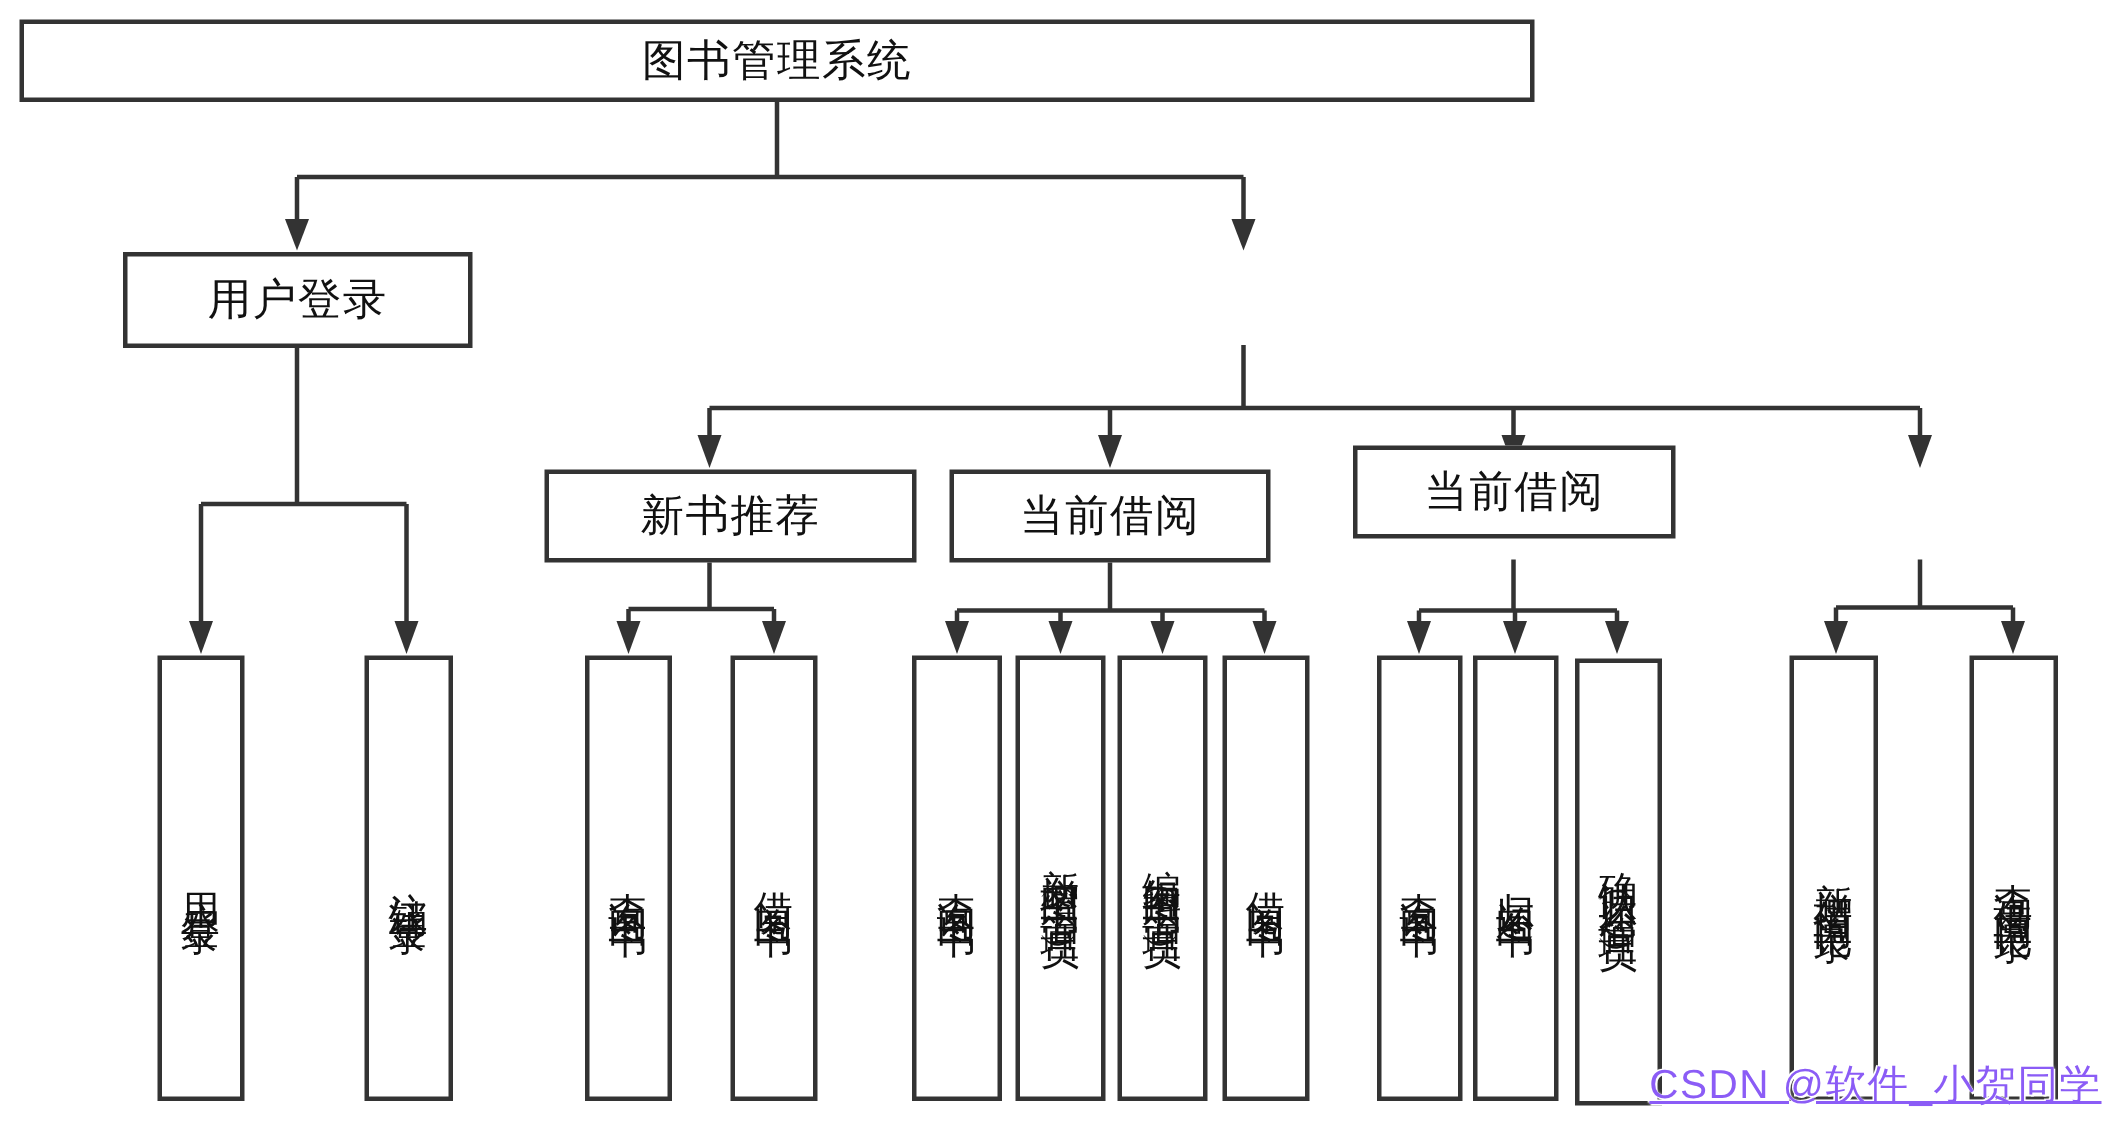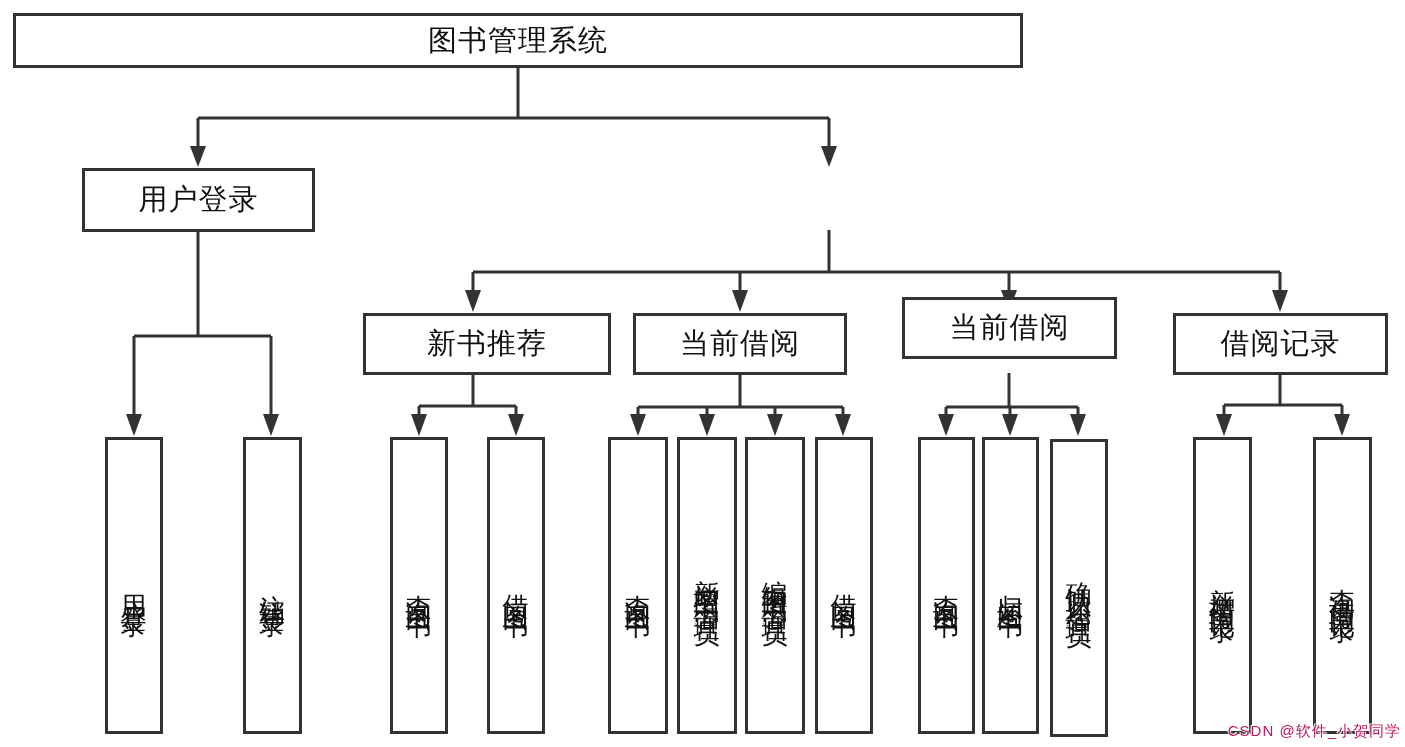--- a/index.html
+++ b/index.html
@@ -42,25 +42,26 @@
     writing-mode: vertical-rl;
     text-orientation: mixed;
     font-size: 26px;
     letter-spacing: 6px;
     line-height: 1;
   }
   .watermark {
     position: absolute;
     right: 4px;
     bottom: 6px;
-    font-size: 15px;
+    font-size: 27px;
     letter-spacing: 1px;
-    color: #be185d;
+    color: #8b5cf6;
     text-shadow: 0 0 2px #ffffff, 1px 1px 0 #ffffff, -1px -1px 0 #ffffff;
     white-space: nowrap;
+    text-decoration: underline;
   }
 </style>
 </head>
 <body>
 
 <div class="stage">
 
   <svg class="connectors" viewBox="0 0 1405 747" xmlns="http://www.w3.org/2000/svg">
     <g stroke="#333333" stroke-width="3" fill="none">
       <path d="M518 66 V118 M198 118 H829 M198 118 V148 M829 118 V148"></path>
@@ -134,23 +135,20 @@
 
   <div class="node h" style="left:363px;top:313px;width:248px;height:62px">
     <span class="label">新书推荐</span>
   </div>
   <div class="node h" style="left:633px;top:313px;width:214px;height:62px">
     <span class="label">当前借阅</span>
   </div>
   <div class="node h" style="left:902px;top:297px;width:215px;height:62px">
     <span class="label">当前借阅</span>
   </div>
-  <div class="node h" style="left:1173px;top:313px;width:215px;height:62px">
-    <span class="label">借阅记录</span>
-  </div>
 
   <div class="node leaf" style="left:105px;top:437px;width:58px;height:297px">
     <span class="label">用户登录</span>
   </div>
   <div class="node leaf" style="left:243px;top:437px;width:59px;height:297px">
     <span class="label">注销登录</span>
   </div>
 
   <div class="node leaf" style="left:390px;top:437px;width:58px;height:297px">
     <span class="label">查询图书</span>

